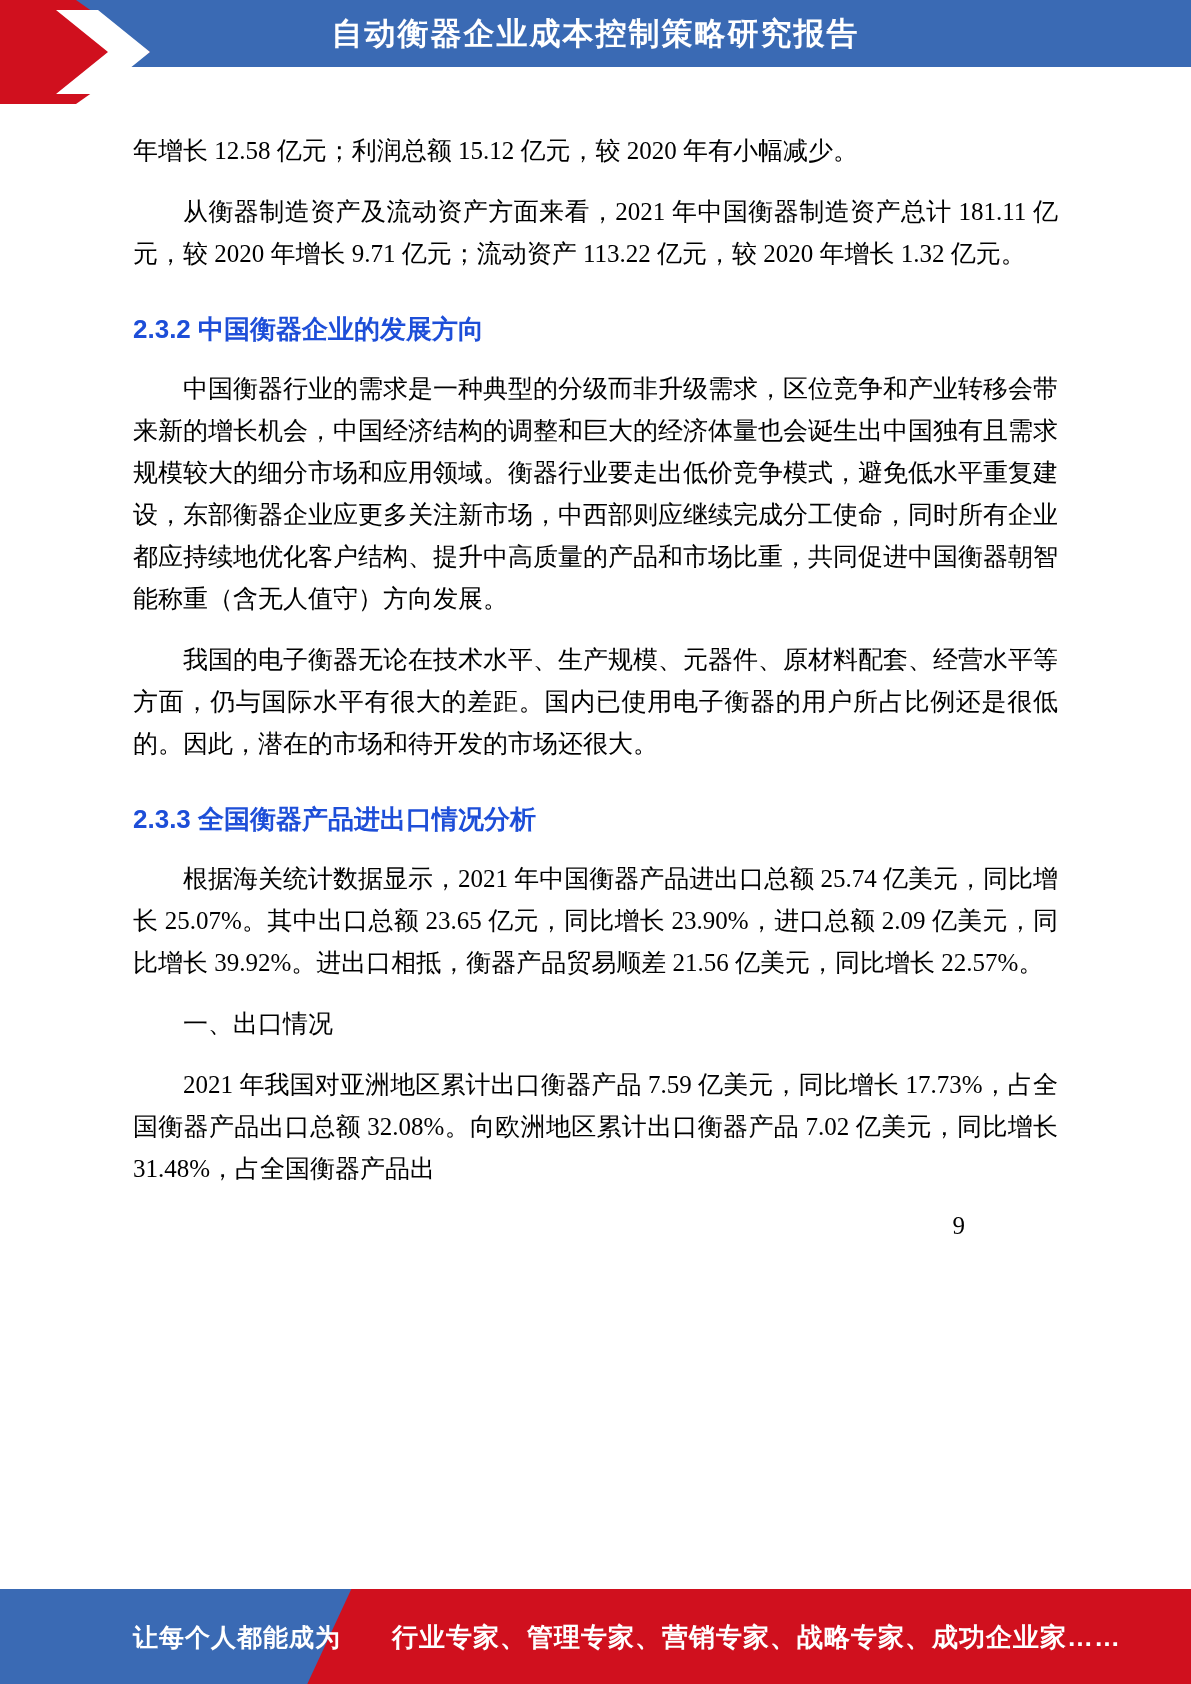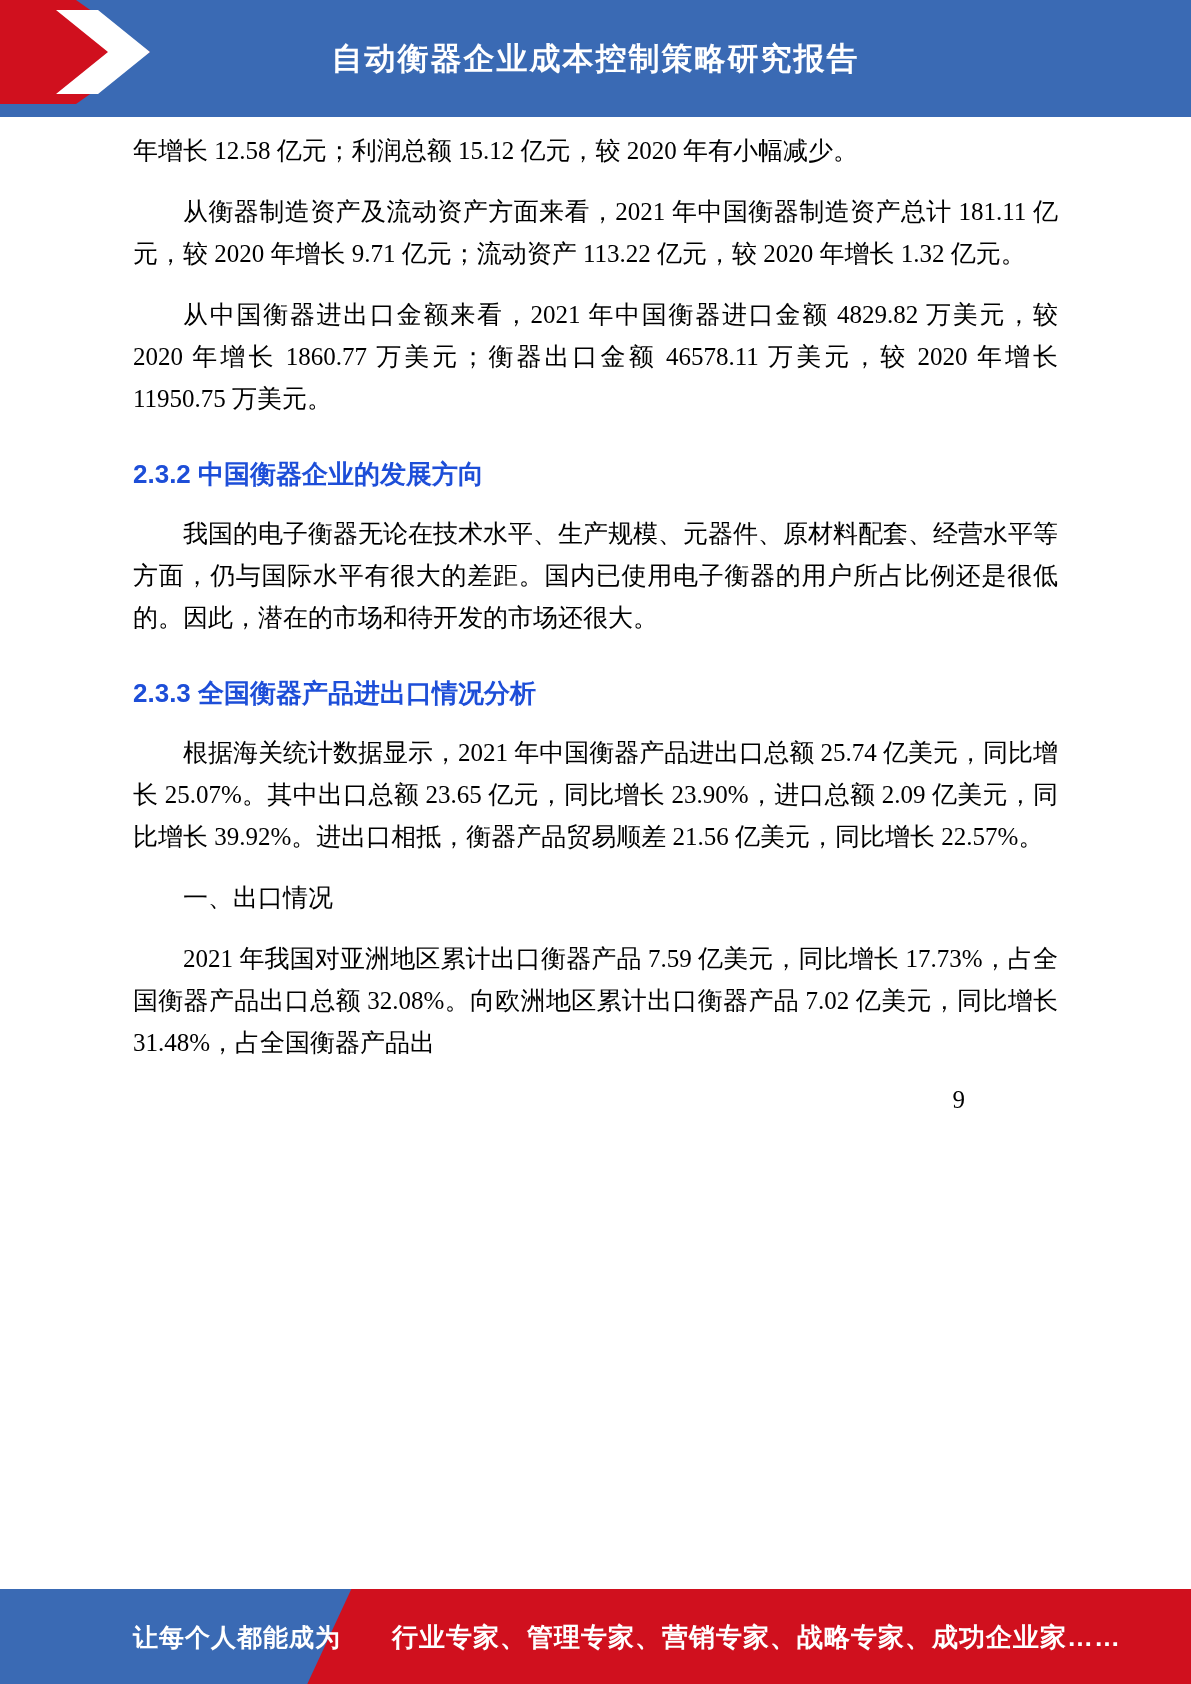--- a/index.html
+++ b/index.html
@@ -16,21 +16,21 @@
     background:#ffffff;
     overflow:hidden;
     font-family:"Liberation Serif","DejaVu Serif",serif;
     color:#000;
   }
 
   
   .banner{
     position:absolute;
     top:0;left:0;
-    width:100%;height:117px;
+    width:100%;height:67px;
     background:var(--blue);
     display:flex;
     align-items:center;
     justify-content:center;
   }
   .banner h1{
     margin:0;
     color:#ffffff;
     font-size:31px;
     font-weight:bold;
@@ -130,22 +130,22 @@
     <svg viewBox="0 0 152 104" preserveAspectRatio="none" aria-hidden="true">
       <polygon class="red-shape" points="0,0 76,0 150,52 76,104 0,104"></polygon>
       <polygon class="white-shape" points="56,10 98,10 150,52 98,94 56,94 108,52"></polygon>
     </svg>
   </span>
 
   <main class="content">
     <div id="blocks">
         <p class="paragraph no-indent">年增长 12.58 亿元；利润总额 15.12 亿元，较 2020 年有小幅减少。</p>
         <p class="paragraph">从衡器制造资产及流动资产方面来看，2021 年中国衡器制造资产总计 181.11 亿元，较 2020 年增长 9.71 亿元；流动资产 113.22 亿元，较 2020 年增长 1.32 亿元。</p>
-        <p class="paragraph">从中国衡器进出口金额来看，2021 年中国衡器进口金额 4829.82 万美元，较 2020 年增长 1860.77 万美元；衡器出口金额 46578.11 万美元，较 2020 年增长 11950.75 万美元。</p>
         <h2 class="heading">2.3.2 中国衡器企业的发展方向</h2>
+        <p class="paragraph">中国衡器行业的需求是一种典型的分级而非升级需求，区位竞争和产业转移会带来新的增长机会，中国经济结构的调整和巨大的经济体量也会诞生出中国独有且需求规模较大的细分市场和应用领域。衡器行业要走出低价竞争模式，避免低水平重复建设，东部衡器企业应更多关注新市场，中西部则应继续完成分工使命，同时所有企业都应持续地优化客户结构、提升中高质量的产品和市场比重，共同促进中国衡器朝智能称重（含无人值守）方向发展。</p>
         <p class="paragraph">我国的电子衡器无论在技术水平、生产规模、元器件、原材料配套、经营水平等方面，仍与国际水平有很大的差距。国内已使用电子衡器的用户所占比例还是很低的。因此，潜在的市场和待开发的市场还很大。</p>
         <h2 class="heading">2.3.3 全国衡器产品进出口情况分析</h2>
         <p class="paragraph">根据海关统计数据显示，2021 年中国衡器产品进出口总额 25.74 亿美元，同比增长 25.07%。其中出口总额 23.65 亿元，同比增长 23.90%，进口总额 2.09 亿美元，同比增长 39.92%。进出口相抵，衡器产品贸易顺差 21.56 亿美元，同比增长 22.57%。</p>
         <p class="paragraph">一、出口情况</p>
         <p class="paragraph">2021 年我国对亚洲地区累计出口衡器产品 7.59 亿美元，同比增长 17.73%，占全国衡器产品出口总额 32.08%。向欧洲地区累计出口衡器产品 7.02 亿美元，同比增长 31.48%，占全国衡器产品出</p>
       </div>
     <div class="page-number">9</div>
   </main>
 
   <footer class="footer">

